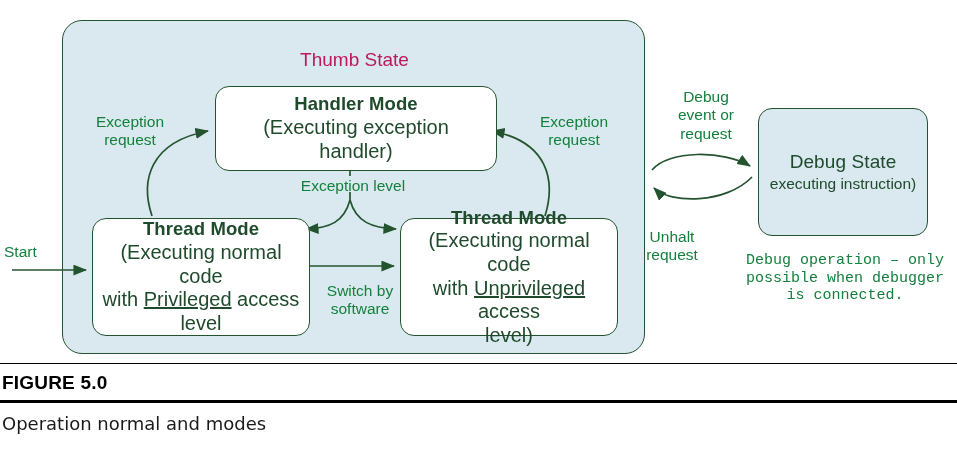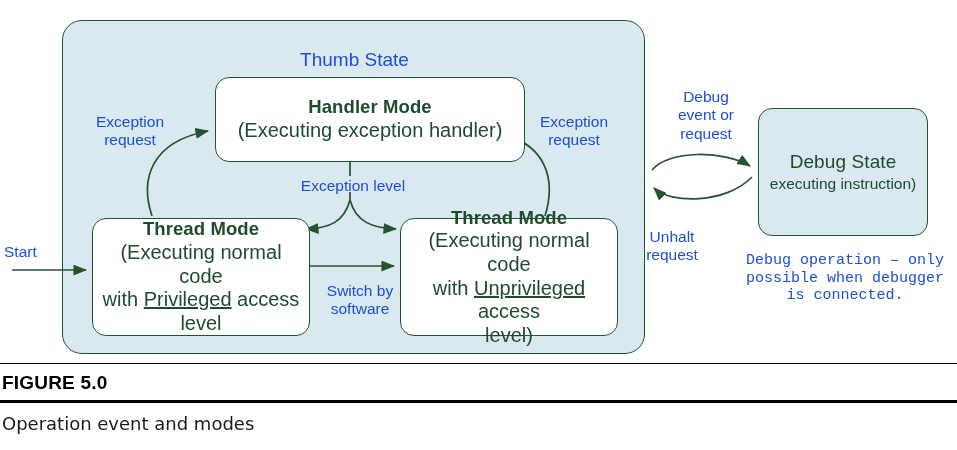--- a/index.html
+++ b/index.html
@@ -30,36 +30,36 @@
 
   #thumb-state{
     position:absolute;left:62px;top:20px;width:583px;height:334px;
     box-sizing:border-box;
     background:#d9e9ef;
     border:1.6px solid #24542f;
     border-radius:20px;
   }
   #thumb-state-label{
     position:absolute;left:0;top:28px;width:583px;text-align:center;
-    font-size:19px;color:#1d4ed8;
+    font-size:19px;color:#be185d;
   }
 
-  #handler-mode{left:215px;top:77px;width:310px;height:85px;}
+  #handler-mode{left:215px;top:86px;width:282px;height:85px;}
   #thread-left{left:92px;top:218px;width:218px;height:118px;}
   #thread-right{left:400px;top:218px;width:218px;height:118px;}
   #debug-state{left:758px;top:108px;width:170px;height:128px;}
   #debug-state .title{font-weight:normal;font-size:19px;margin-bottom:2px;}
   #debug-state .sub{font-size:15.5px;padding:0 6px;}
 
   .u{text-decoration:underline;}
 
   
   .label{
     position:absolute;text-align:center;font-size:15.5px;line-height:1.18;
-    color:#1d4ed8;white-space:pre-line;
+    color:#15803d;white-space:pre-line;
   }
   #lbl-exc-req-left{left:76px;top:113px;width:108px;}
   #lbl-exc-req-right{left:520px;top:113px;width:108px;}
   #lbl-exc-return{left:268px;top:177px;width:170px;}
   #lbl-switch{left:312px;top:282px;width:96px;}
   #lbl-start{left:4px;top:243px;width:58px;text-align:left;}
   #lbl-debug-event{left:660px;top:88px;width:92px;}
   #lbl-unhalt{left:626px;top:228px;width:92px;}
   #lbl-debug-note{left:742px;top:252px;width:206px;font-size:15px;font-family:Liberation Mono, monospace;}
 
@@ -155,16 +155,16 @@
 event or
 request</div>
   <div class="label" id="lbl-unhalt">Unhalt
 request</div>
   <div class="label" id="lbl-debug-note">Debug operation – only possible when debugger is connected.</div>
 
   <div id="caption-block">
     <div class="rule-thin"></div>
     <div id="figure-number">FIGURE 5.0</div>
     <div class="rule-thick"></div>
-    <div id="figure-caption">Operation event and modes</div>
+    <div id="figure-caption">Operation normal and modes</div>
   </div>
 
 </div>
 
 </body></html>

